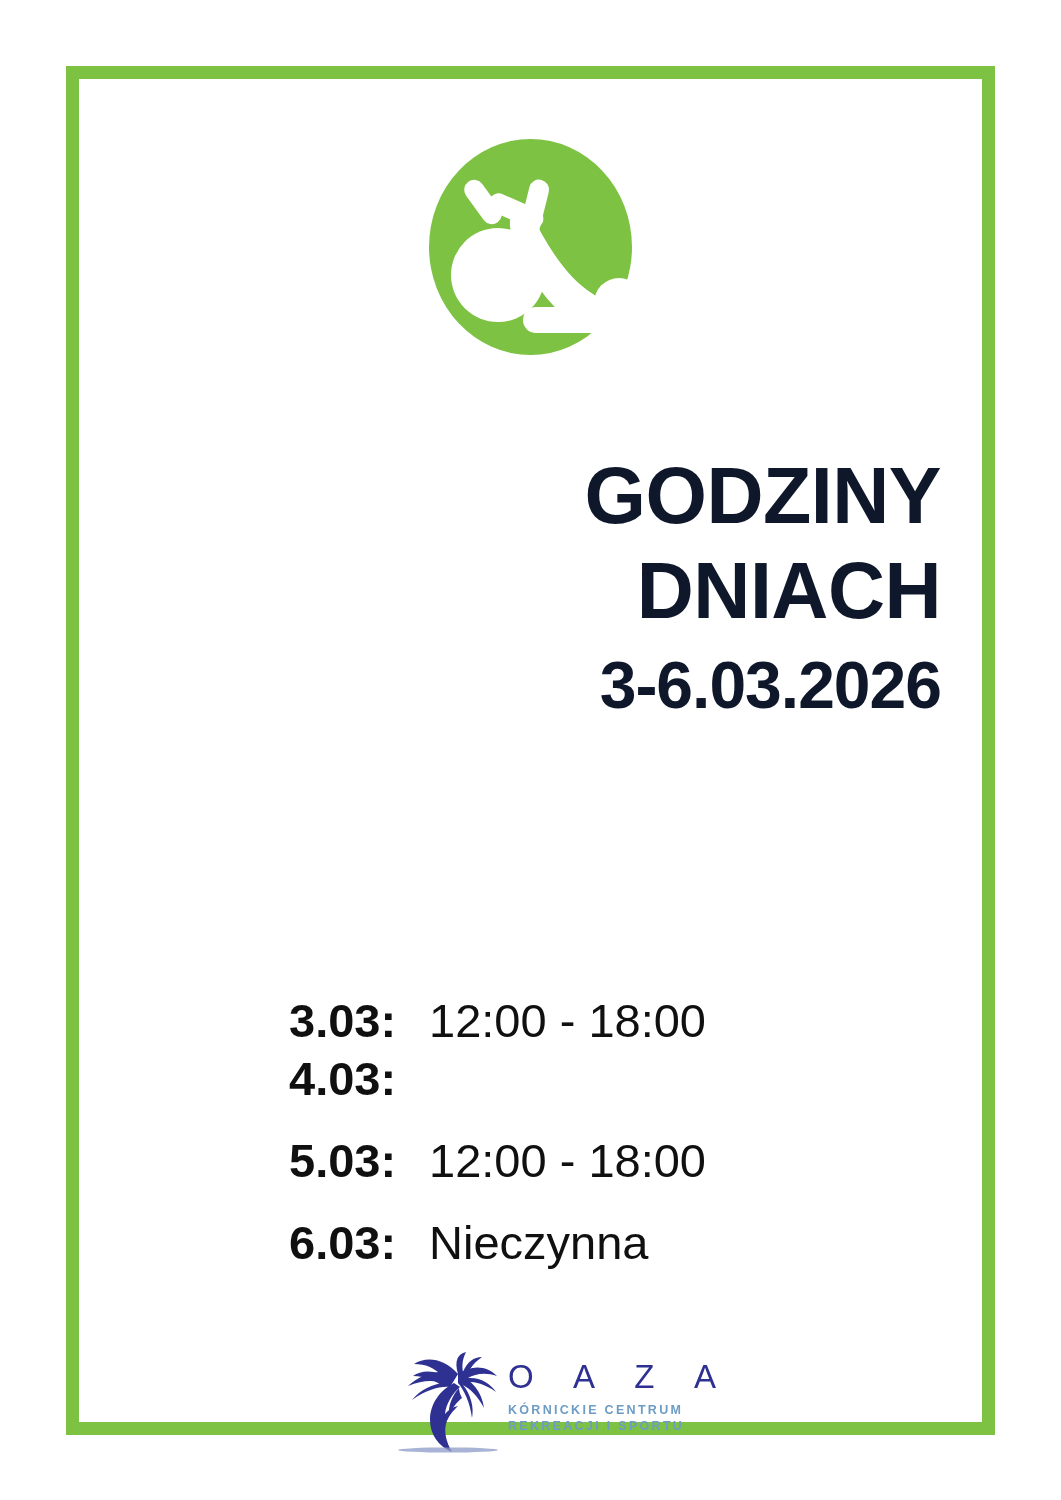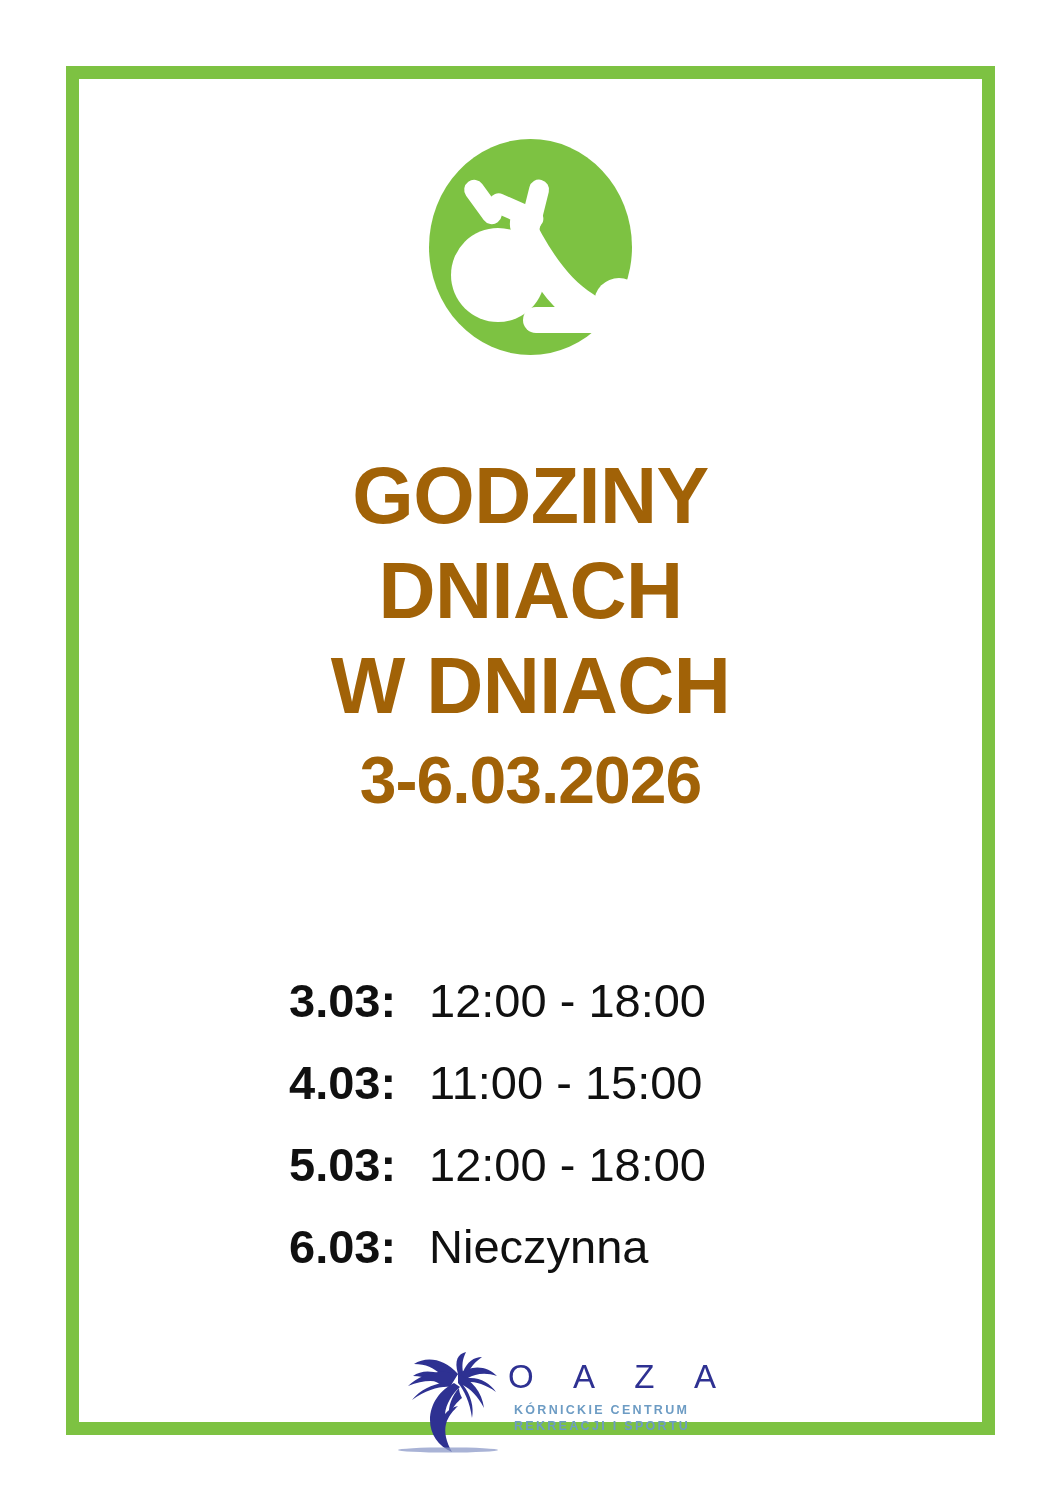--- a/index.html
+++ b/index.html
@@ -47,38 +47,38 @@
     justify-content: center;
   }
   .icon-badge svg { display: block; }
 
   
   .headline {
     position: absolute;
     left: 120px;
     top: 448px;
     width: 821px;
-    text-align: center;
-    color: #a16207;
+    text-align: right;
+    color: #0f172a;
     font-weight: bold;
     font-size: 79px;
     line-height: 95px;
     letter-spacing: -0.5px;
   }
   .headline .line { display: block; white-space: nowrap; }
   .headline .date-line {
     font-size: 66px;
     letter-spacing: -1px;
   }
 
   
   .schedule {
     position: absolute;
     left: 289px;
-    top: 948px;
+    top: 968px;
     width: 520px;
     font-size: 47px;
     line-height: 58px;
     color: #101010;
   }
   .sched-row {
     display: flex;
     align-items: baseline;
     white-space: nowrap;
   }
@@ -123,21 +123,20 @@
     white-space: nowrap;
   }
   .logo-sub {
     color: #6D9CC4;
     font-size: 12.5px;
     letter-spacing: 2.3px;
     line-height: 16px;
     font-weight: bold;
     white-space: nowrap;
     margin-top: 6px;
-    margin-left: 6px;
   }
   .logo-sub span { display: block; }
 </style>
 </head>
 <body>
 
 <div class="poster">
 
   <div class="frame"></div>
 
@@ -159,32 +158,30 @@
         <rect x="94" y="168" width="82" height="26" rx="13"></rect>
 
         <circle cx="190" cy="164" r="25"></circle>
       </g>
     </svg>
   </div>
 
   <div class="headline">
     <span class="line">GODZINY</span>
     <span class="line">DNIACH</span>
-    <span class="line">W DNIACH</span>
     <span class="line date-line">3-6.03.2026</span>
   </div>
 
   <div class="schedule">
     <div class="sched-row">
       <span class="sched-day">3.03:</span>
       <span class="sched-hours">12:00 - 18:00</span>
     </div>
     <div class="sched-row">
       <span class="sched-day">4.03:</span>
-      <span class="sched-hours">11:00 - 15:00</span>
     </div>
     <div class="sched-row">
       <span class="sched-day">5.03:</span>
       <span class="sched-hours">12:00 - 18:00</span>
     </div>
     <div class="sched-row">
       <span class="sched-day">6.03:</span>
       <span class="sched-hours">Nieczynna</span>
     </div>
   </div>

